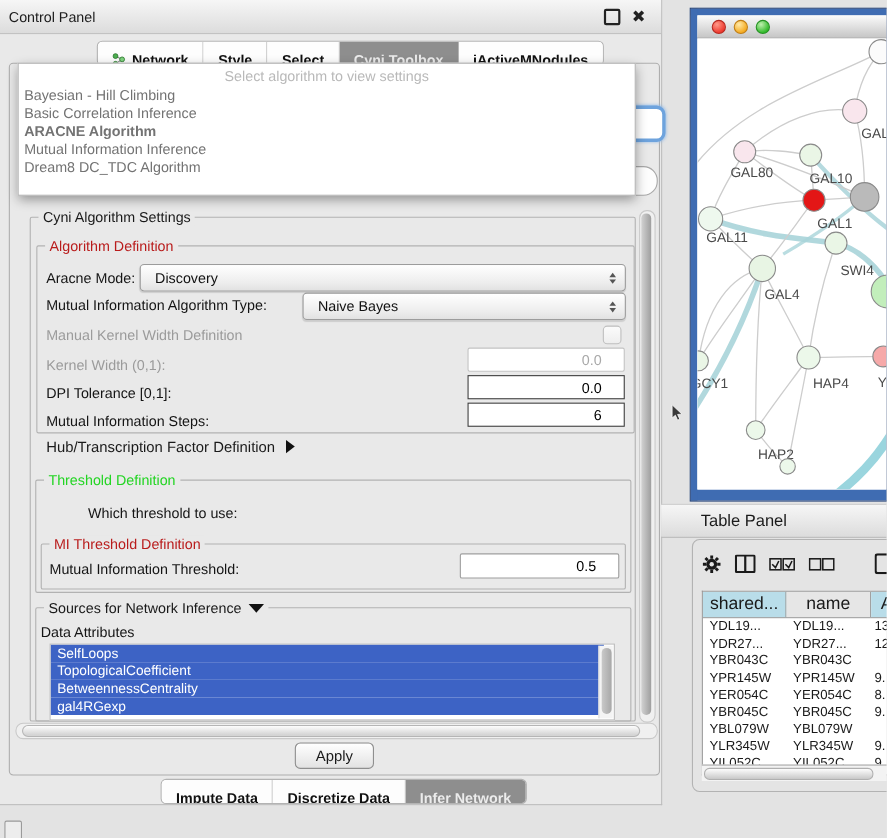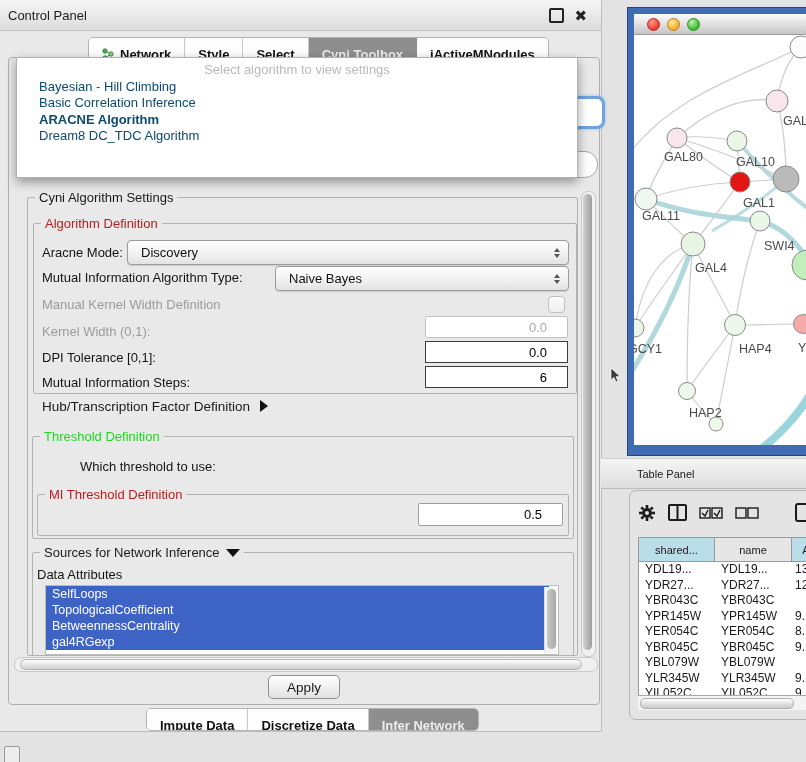--- a/index.html
+++ b/index.html
@@ -39,21 +39,21 @@
   
   .focusfield{position:absolute;left:560px;top:96px;width:39px;height:27px;
     background:#fff;border:3px solid #6ea3dd;border-radius:8px;box-shadow:0 0 3px #8db8e8;z-index:3;}
   .roundfield{position:absolute;left:528px;top:151px;width:68px;height:25px;
     background:#fdfdfd;border:1px solid #a8a8a8;border-radius:13px;z-index:3;}
 
   
   #algo-popup{position:absolute;left:16px;top:57px;width:560px;height:119px;z-index:9;
     background:#fff;border:1px solid #b2b2b2;box-shadow:0 4px 10px rgba(0,0,0,.38);}
   #popup-prompt{text-align:center;color:#b9b9b9;font-size:13px;padding-top:4px;height:17px;}
-  .popup-item{font-size:13px;line-height:16.3px;padding-left:22px;color:#0c4a6e;white-space:nowrap;}
+  .popup-item{font-size:13px;line-height:16.3px;padding-left:5px;color:#737373;white-space:nowrap;}
   .popup-item.bold{font-weight:bold;}
 
   
   .grp{position:absolute;border:1px solid #b2b2b2;border-radius:2px;}
   .gt{position:absolute;top:-8px;left:7px;background:#e9e9e9;padding:0 4px;
       font-size:13px;white-space:nowrap;}
   .gt.blue{color:#b91c1c;}
   .gt.green{color:#23d523;}
   .lbl{position:absolute;font-size:13px;font-weight:normal;color:#141414;white-space:nowrap;}
   .lbl.dis{color:#9b9b9b;}
@@ -116,29 +116,29 @@
   .tl.green{background:radial-gradient(circle at 35% 30%,#c0f0b0,#35bb2d 70%);border:1px solid #259122;}
   #net-canvas{width:100%;height:410px;background:#fff;overflow:hidden;}
 
   
   #mouse-cursor{position:absolute;left:610px;top:368px;z-index:20;}
 
   
   #tp-titlebar{position:absolute;left:601px;top:458px;width:205px;height:29px;
     background:linear-gradient(#f6f6f6,#dcdcdc);border-bottom:1px solid #bbb;border-top:1px solid #cfcfcf;
     display:flex;align-items:center;}
-  #tp-title{font-size:11px;padding-left:36px;}
+  #tp-title{font-size:15px;padding-left:36px;}
   #table-panel{position:absolute;left:629px;top:490px;width:190px;height:228px;
     background:#e4e4e4;border:1px solid #b3b3b3;border-radius:7px;}
   #tp-toolbar{position:absolute;left:8px;top:12px;display:flex;align-items:center;gap:12px;}
   .tbicon{display:block;}
   #tp-table{position:absolute;left:8px;top:46px;width:182px;height:166px;background:#fff;
     border:1px solid #9a9a9a;border-right:none;overflow:hidden;}
   #tp-header{display:flex;height:23px;border-bottom:1px solid #9a9a9a;}
-  .hcell{box-sizing:border-box;border-right:1px solid #9a9a9a;font-size:11px;
+  .hcell{box-sizing:border-box;border-right:1px solid #9a9a9a;font-size:16px;
     display:flex;align-items:center;justify-content:center;}
   .hcell.blue{background:#b9dde9;}
   .hcell.gray{background:#e6e6e6;}
   .trow{display:flex;height:15.5px;font-size:12px;}
   .tcell{box-sizing:border-box;padding-left:6px;white-space:nowrap;overflow:hidden;}
   #tp-hscroll{position:absolute;left:8px;top:204px;width:182px;height:14px;background:#f3f3f3;
     border-top:1px solid #aaa;}
   #tp-hscroll .thumb{position:absolute;left:2px;top:1.5px;width:152px;height:9px;border-radius:5px;
     background:linear-gradient(#fdfdfd,#c9c9c9);border:1px solid #b0b0b0;}
 </style>
@@ -184,20 +184,21 @@
     <div id="cp-inner"></div>
 
     <div class="focusfield"></div>
     <div class="roundfield"></div>
 
     <div id="algo-popup">
       <div id="popup-prompt">Select algorithm to view settings</div>
       <div class="popup-item">Bayesian - Hill Climbing</div>
       <div class="popup-item">Basic Correlation Inference</div>
       <div class="popup-item bold">ARACNE Algorithm</div>
+      <div class="popup-item">Mutual Information Inference</div>
       <div class="popup-item">Dream8 DC_TDC Algorithm</div>
     </div>
 
     <div class="grp" style="left:27px;top:197px;width:549px;height:457px;">
       <span class="gt">Cyni Algorithm Settings</span>
     </div>
 
     <div class="grp" style="left:33px;top:223px;width:542px;height:169px;">
       <span class="gt blue">Algorithm Definition</span>
     </div>
@@ -236,20 +237,21 @@
       <span>Hub/Transcription Factor Definition</span><span class="tri-right"></span>
     </div>
 
     <div class="grp" style="left:32px;top:436px;width:540px;height:101px;">
       <span class="gt green">Threshold Definition</span>
     </div>
     <span class="lbl" style="left:80px;top:459px;">Which threshold to use:</span>
     <div class="grp" style="left:37px;top:494px;width:530px;height:40px;">
       <span class="gt blue">MI Threshold Definition</span>
     </div>
+    <span class="lbl" style="left:45px;top:510px;">Mutual Information Threshold:</span>
     <div class="numfield lite" style="left:418px;top:503px;width:145px;height:23px;">
       <span>0.5</span>
     </div>
 
     <div class="grp" style="left:32px;top:552px;width:540px;height:102px;">
       <span class="gt"><span>Sources for Network Inference</span><span class="tri-down-big"></span></span>
     </div>
     <span class="lbl" style="left:37px;top:567px;">Data Attributes</span>
     <div id="attr-list">
       <div class="attr-item">SelfLoops</div>

